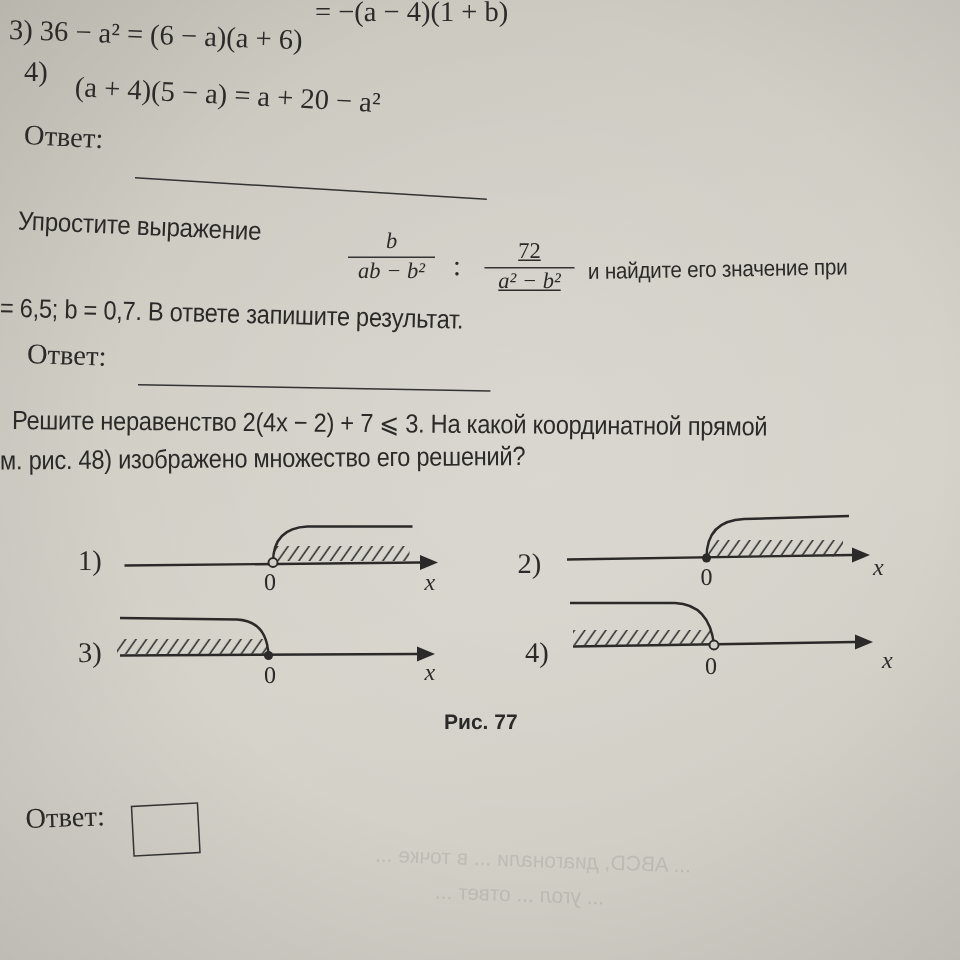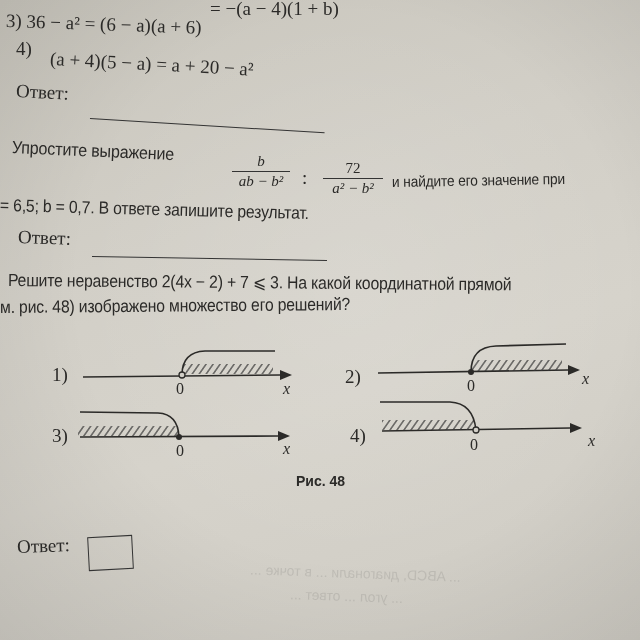--- a/index.html
+++ b/index.html
@@ -38,21 +38,21 @@
 <div class="abs math" style="left:50px; top:48px; transform:rotate(3deg); transform-origin:left;">(a + 4)(5 − a) = a + 20 − a²</div>
 <div class="abs answer-label" style="left:16px; top:80px; transform:rotate(3deg); transform-origin:left;">Ответ:</div>
 <div class="answer-line" style="left:90px; top:118px; width:235px; transform:rotate(3.5deg); transform-origin:left;"></div>
 
 <div class="abs task-text" style="left:12px; top:137px; transform:rotate(2.5deg) scaleX(0.92); transform-origin:left;">Упростите выражение</div>
 <div class="frac" style="left:232px; top:153px; width:58px;">
   <span class="num" style="font-style:italic;">b</span>
   <span class="den" style="font-style:italic;">ab − b²</span>
 </div>
 <div class="abs math" style="left:302px; top:167px;">:</div>
-<div class="frac" style="left:323px; top:160px; width:60px;">
+<div class="frac" style="left:323px; top:160px; width:60px;text-decoration:underline;">
   <span class="num">72</span>
   <span class="den" style="font-style:italic;">a² − b²</span>
 </div>
 <div class="abs task-text" style="left:392px; top:173px; font-size:15px; transform:rotate(-1deg) scaleX(0.92); transform-origin:left;">и найдите его значение при</div>
 <div class="abs task-text" style="left:0px; top:195px; transform:rotate(1.5deg) scaleX(0.9); transform-origin:left;">= 6,5; b = 0,7. В ответе запишите результат.</div>
 <div class="abs answer-label" style="left:18px; top:226px; transform:rotate(2deg); transform-origin:left;">Ответ:</div>
 <div class="answer-line" style="left:92px; top:256px; width:235px; transform:rotate(1deg); transform-origin:left;"></div>
 
 <div class="abs task-text" style="left:8px; top:270px; transform:rotate(0.5deg) scaleX(0.9); transform-origin:left;">Решите неравенство 2(4x − 2) + 7 ⩽ 3. На какой координатной прямой</div>
 <div class="abs task-text" style="left:0px; top:297px; transform:rotate(-0.5deg) scaleX(0.9); transform-origin:left;">м. рис. 48) изображено множество его решений?</div>
@@ -99,19 +99,19 @@
 <svg class="diagram" style="left:380px; top:390px;" width="220" height="60">
   <line x1="2" y1="41" x2="190" y2="38" stroke="#2b2a28" stroke-width="1.6"></line>
   <polygon points="190,33 202,38 190,43" fill="#2b2a28"></polygon>
   <rect x="2" y="30" width="92" height="10" fill="url(#hatch)"></rect>
   <path d="M 0 12 L 70 12 Q 93 13 96 40" fill="none" stroke="#2b2a28" stroke-width="1.6"></path>
   <circle cx="96" cy="40" r="3" fill="#d2cfc7" stroke="#2b2a28" stroke-width="1.3"></circle>
 </svg>
 <div class="abs math" style="left:470px; top:436px; font-size:16px;">0</div>
 <div class="abs math" style="left:588px; top:432px; font-size:16px; font-style:italic;">x</div>
 
-<div class="abs caption" style="left:296px; top:473px;">Рис. 48</div>
+<div class="abs caption" style="left:296px; top:473px;">Рис. 77</div>
 
 <div class="abs answer-label" style="left:17px; top:536px; transform:rotate(-2deg); transform-origin:left;">Ответ:</div>
 <div class="answer-box" style="left:88px; top:536px; width:43px; height:32px; transform:rotate(-3deg);"></div>
 
 <div class="ghost" style="left:250px; top:565px; transform:scaleX(-1) rotate(-2deg);">... ABCD, диагонали ... в точке ...</div>
 <div class="ghost" style="left:290px; top:588px; transform:scaleX(-1) rotate(-2deg);">... угол ... ответ ...</div>
 
 </body></html>

